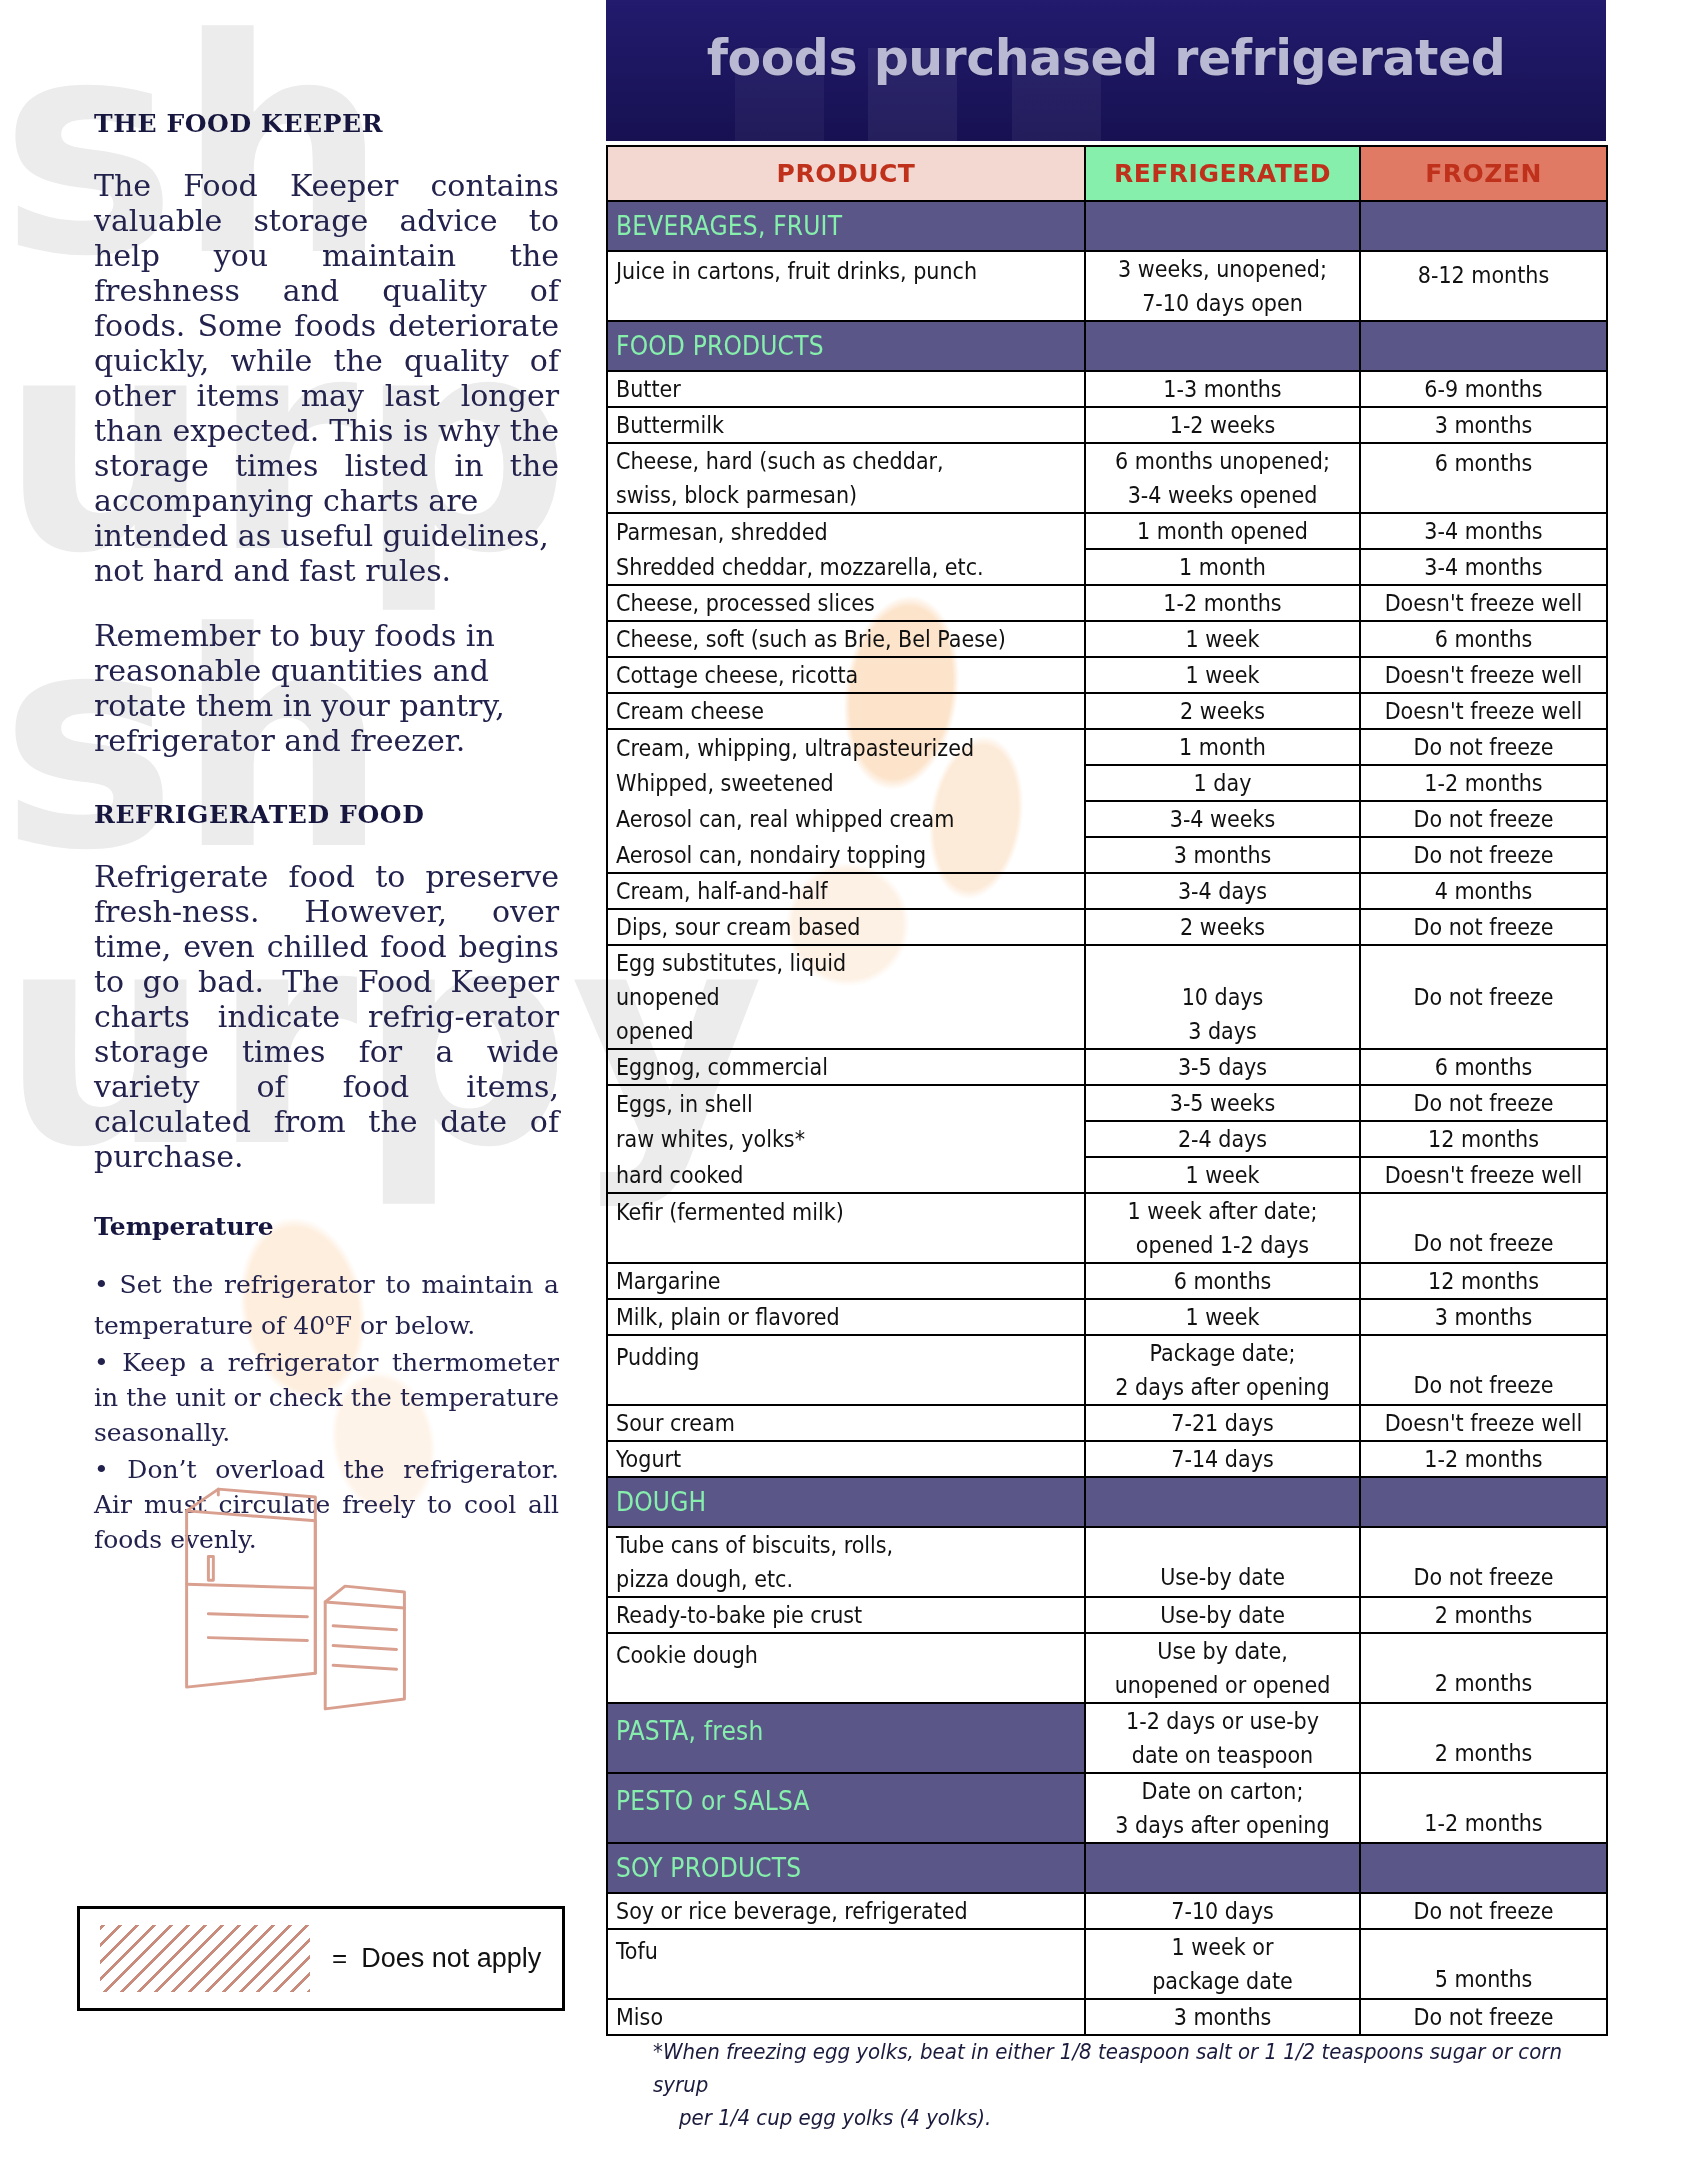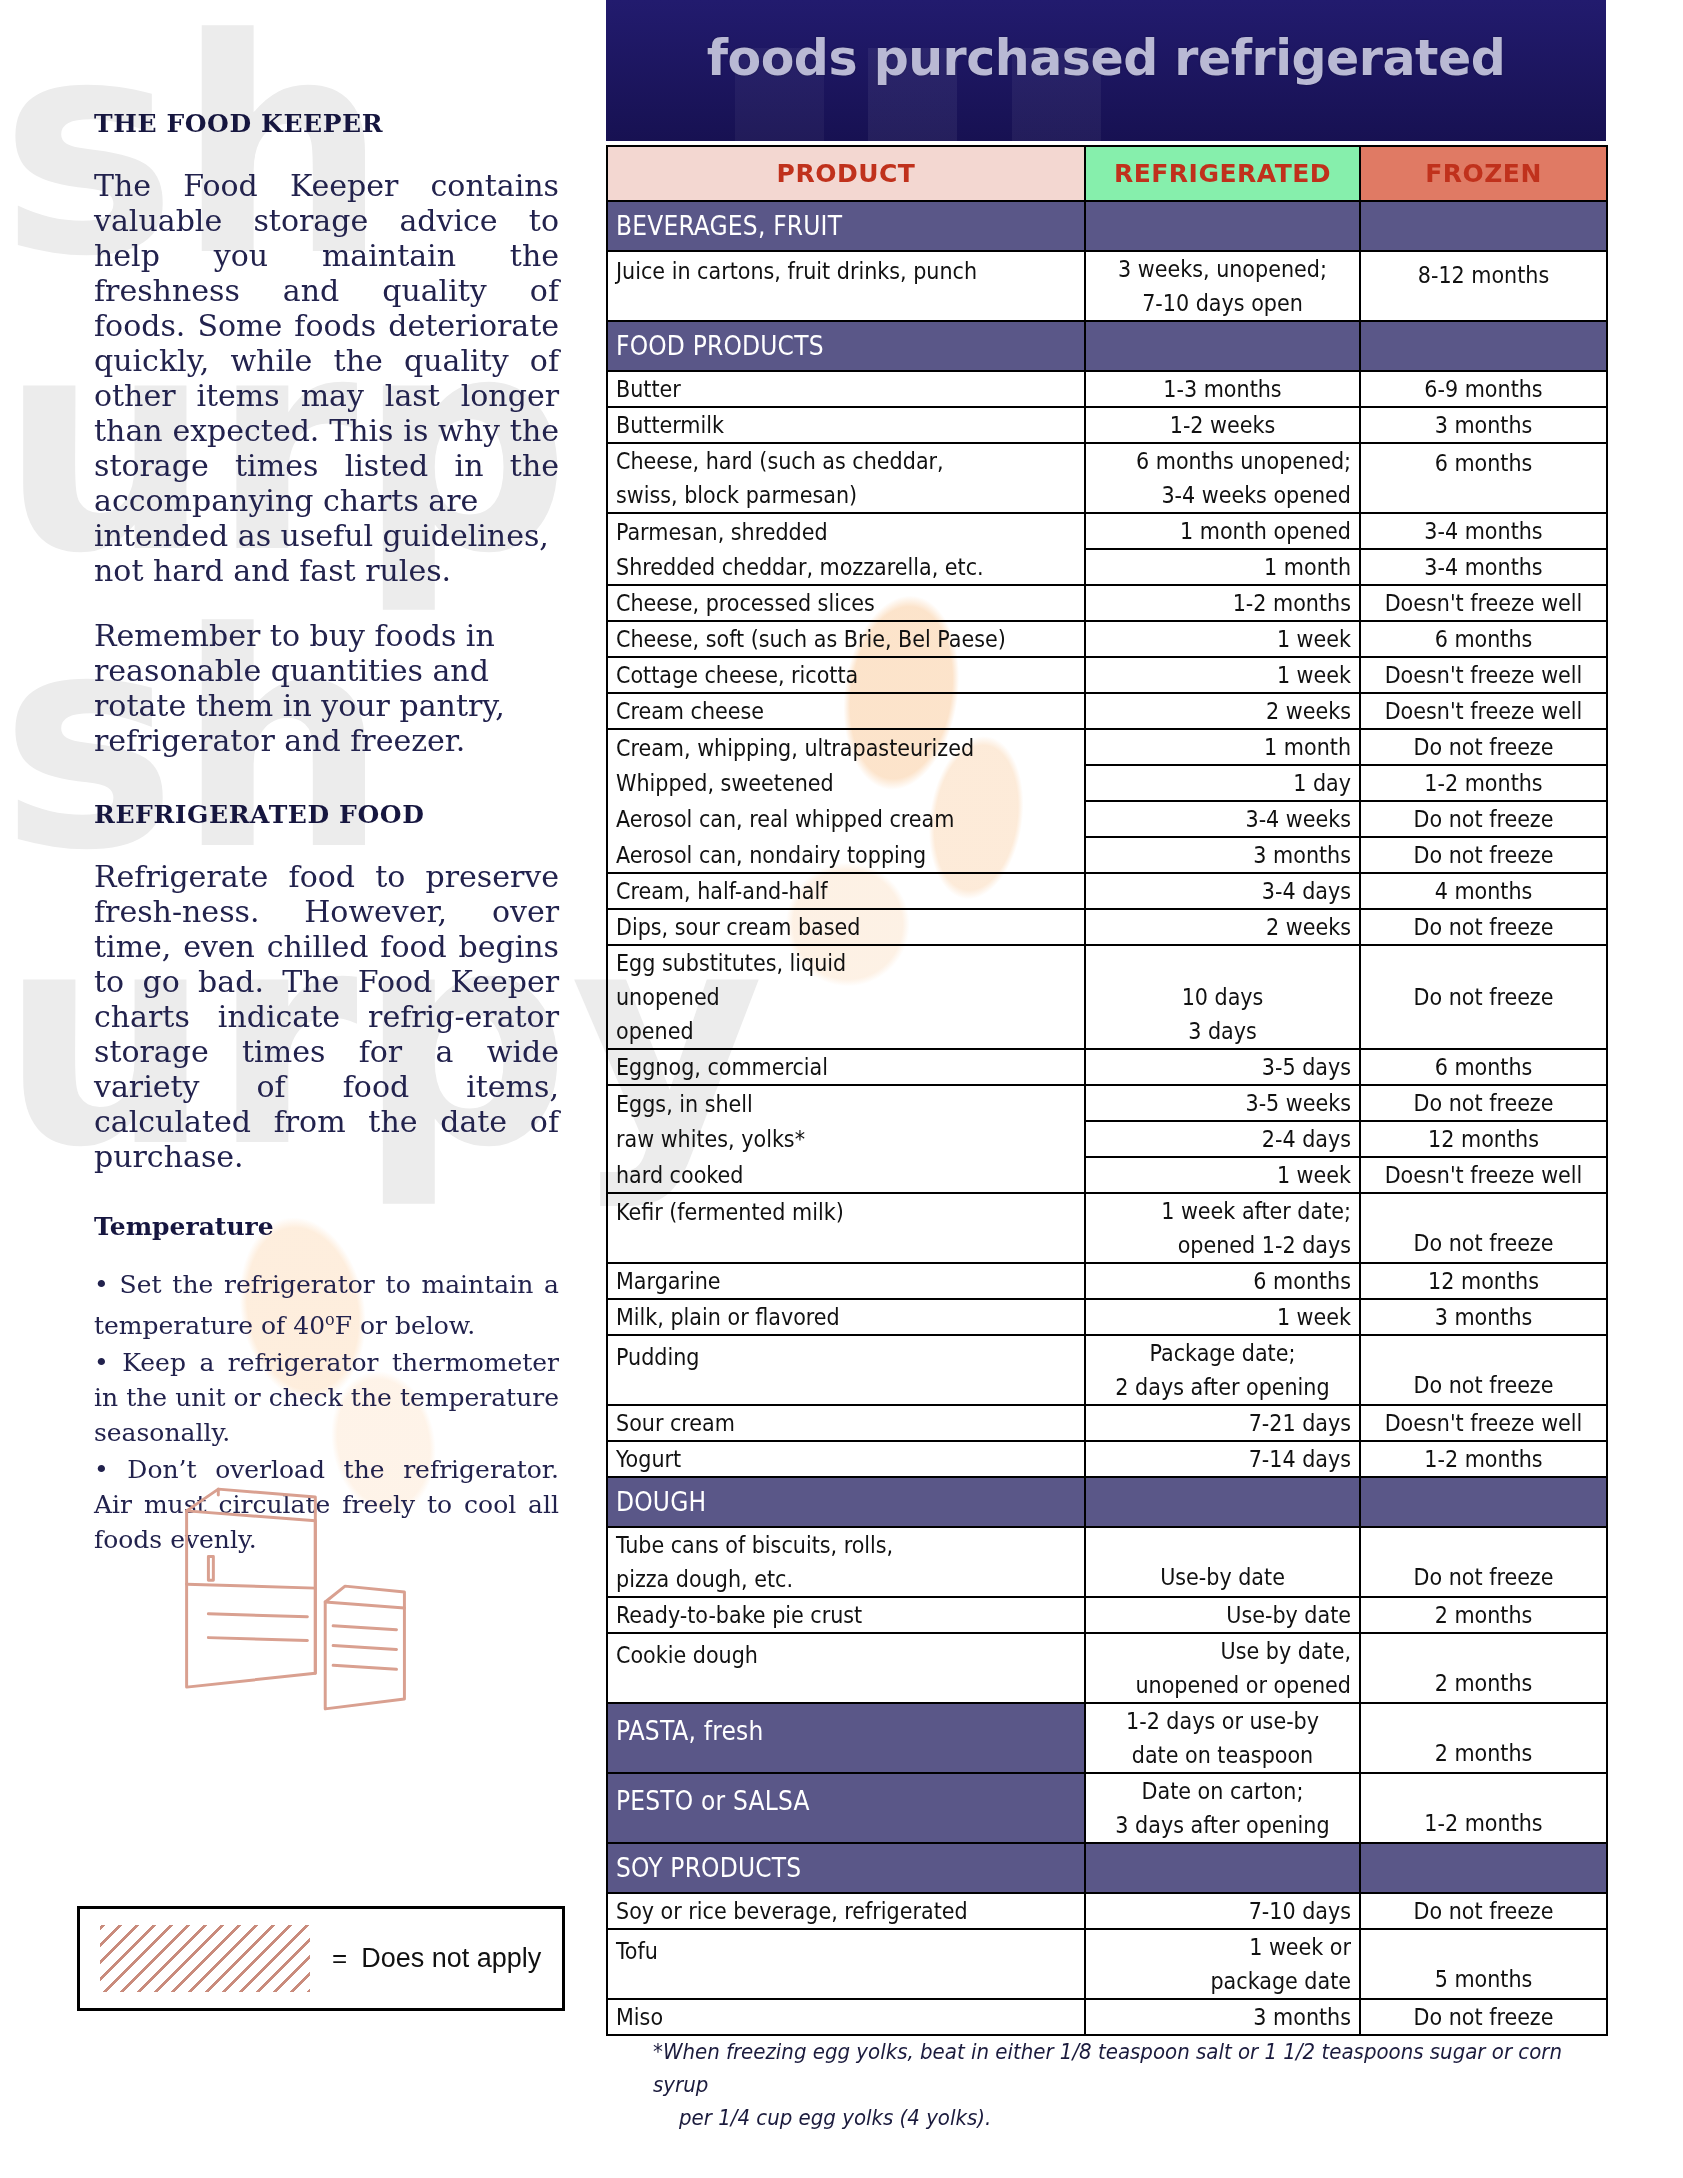--- a/index.html
+++ b/index.html
@@ -145,21 +145,21 @@
     letter-spacing:0.5px;
     height:53px;
     font-family:"DejaVu Sans", sans-serif;
   }
   th.hd1{background:#f3d7d1;}
   th.hd2{background:#86efac;}
   th.hd3{background:#e07a64;}
 
   td.sec{
     background:#5a5788;
-    color:#ffffff;
+    color:#86efac;
     font-size:26px;
     height:48px;
     padding-left:14px;
     letter-spacing:0.2px;
   }
   td.secblank{background:#5a5788;}
 
   td.prod{
     font-size:23px;color:#111;
     height:34px;line-height:30px;
@@ -167,21 +167,21 @@
     text-align:left;
   }
   td.val{
     font-size:23px;color:#111;
     height:34px;line-height:30px;
     text-align:center;
   }
   td.valleft{
     font-size:23px;color:#111;
     height:34px;line-height:30px;
-    text-align:right;padding-left:26px;
+    text-align:center;padding-left:26px;
   }
   .indent1{padding-left:38px;}
   .nb{border-bottom:none !important;}
   .nt{border-top:none !important;}
 
   .footnote{
     position:absolute;left:653px;top:2035px;width:950px;
     font-family:"DejaVu Sans Condensed","Liberation Sans Narrow","Liberation Sans", sans-serif;
     font-style:italic;font-size:22px;line-height:33px;color:#1b1b3d;
   }

